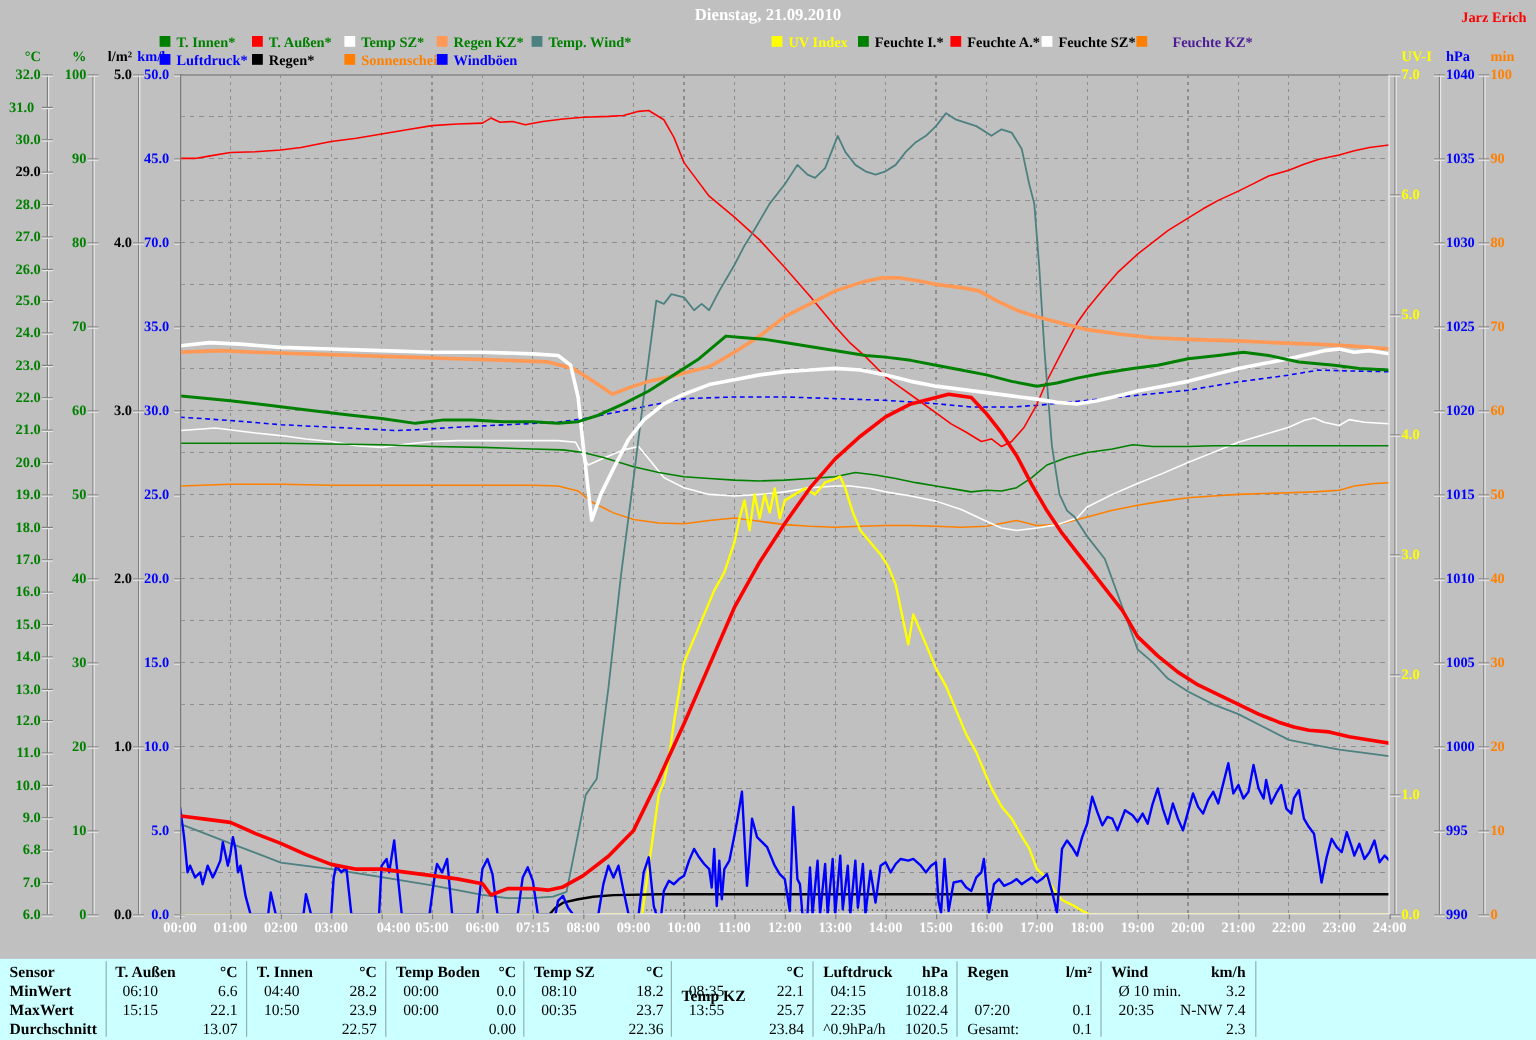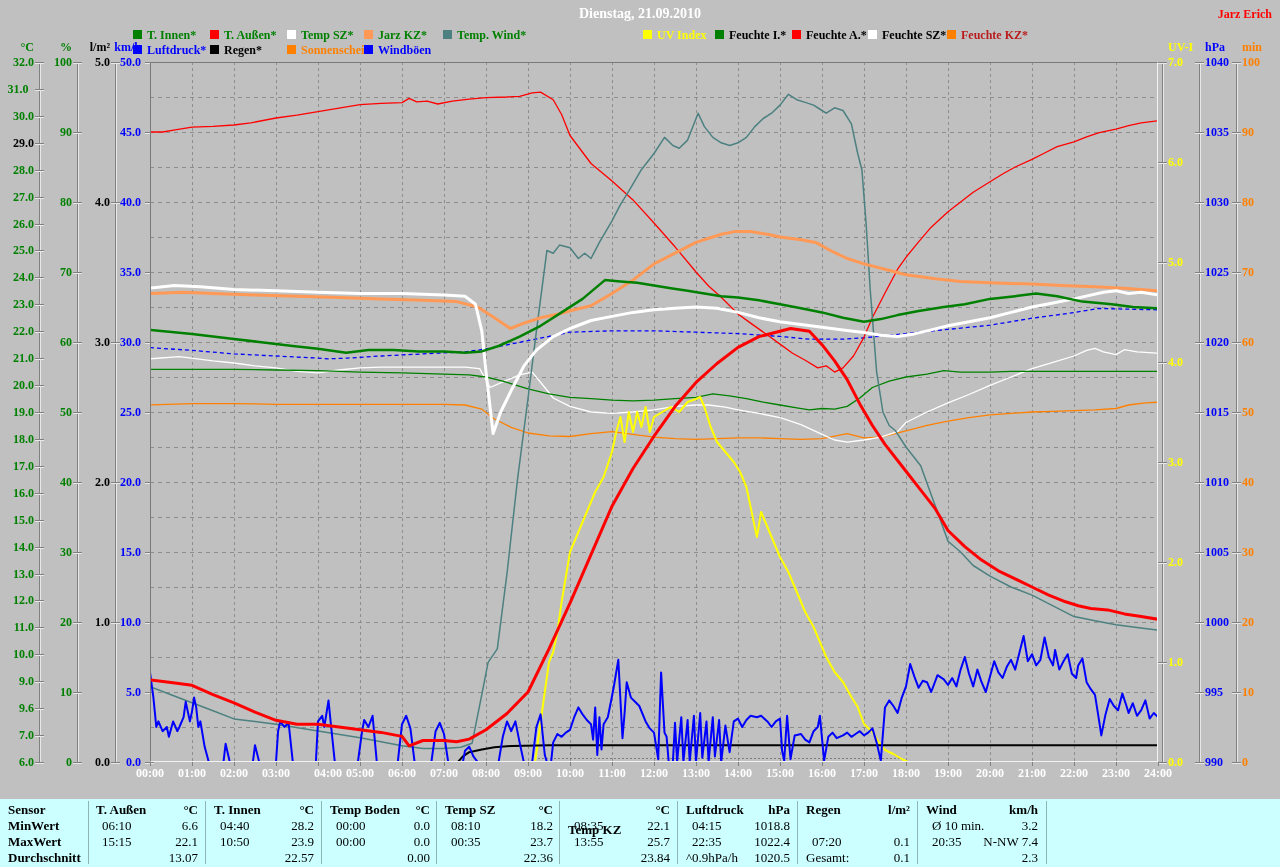--- a/index.html
+++ b/index.html
@@ -41,21 +41,21 @@
       <div class="legend-item" style="left: 210px; top: 29px;">
         <div class="legend-box" style="background: rgb(255, 0, 0);"></div>
         <div class="legend-label" style="color: rgb(0, 128, 0);">T. Außen*</div>
       </div>
       <div class="legend-item" style="left: 287px; top: 29px;">
         <div class="legend-box" style="background: rgb(255, 255, 255);"></div>
         <div class="legend-label" style="color: rgb(0, 128, 0);">Temp SZ*</div>
       </div>
       <div class="legend-item" style="left: 364px; top: 29px;">
         <div class="legend-box" style="background: rgb(255, 153, 85);"></div>
-        <div class="legend-label" style="color: rgb(0, 128, 0);">Jarz KZ*</div>
+        <div class="legend-label" style="color: rgb(0, 128, 0);">Regen KZ*</div>
       </div>
       <div class="legend-item" style="left: 443px; top: 29px;">
         <div class="legend-box" style="background: rgb(77, 128, 128);"></div>
         <div class="legend-label" style="color: rgb(0, 128, 0);">Temp. Wind*</div>
       </div>
       <div class="legend-item" style="left: 643px; top: 29px;">
         <div class="legend-box" style="background: rgb(255, 255, 0);"></div>
         <div class="legend-label" style="color: rgb(255, 255, 0);">UV Index</div>
       </div>
       <div class="legend-item" style="left: 715px; top: 29px;">
@@ -65,21 +65,21 @@
       <div class="legend-item" style="left: 792px; top: 29px;">
         <div class="legend-box" style="background: rgb(255, 0, 0);"></div>
         <div class="legend-label" style="color: rgb(0, 0, 0);">Feuchte A.*</div>
       </div>
       <div class="legend-item" style="left: 868px; top: 29px;">
         <div class="legend-box" style="background: rgb(255, 255, 255);"></div>
         <div class="legend-label" style="color: rgb(0, 0, 0);">Feuchte SZ*</div>
       </div>
       <div class="legend-item" style="left: 947px; top: 29px;">
         <div class="legend-box" style="background: rgb(255, 128, 0);"></div>
-        <div class="legend-label" style="color: #b91c1c;">Feuchte KZ*</div>
+        <div class="legend-label" style="color: #4c1d95; margin-left: 16px;">Feuchte KZ*</div>
       </div>
       <div class="legend-item" style="left: 133px; top: 44px;">
         <div class="legend-box" style="background: rgb(0, 0, 255);"></div>
         <div class="legend-label" style="color: rgb(0, 0, 255);">Luftdruck*</div>
       </div>
       <div class="legend-item" style="left: 210px; top: 44px;">
         <div class="legend-box" style="background: rgb(0, 0, 0);"></div>
         <div class="legend-label" style="color: rgb(0, 0, 0);">Regen*</div>
       </div>
       <div class="legend-item" style="left: 287px; top: 44px;">
@@ -162,21 +162,21 @@
       <div class="tickmark-hi" style="left: 35px; top: 628px; width: 9px;"></div>
       <div class="tick-label" style="left: 2px; width: 32px; top: 621px; text-align: right; color: rgb(0, 128, 0);">11.0</div>
       <div class="tickmark" style="left: 35px; top: 654px; width: 9px;"></div>
       <div class="tickmark-hi" style="left: 35px; top: 655px; width: 9px;"></div>
       <div class="tick-label" style="left: 2px; width: 32px; top: 648px; text-align: right; color: rgb(0, 128, 0);">10.0</div>
       <div class="tickmark" style="left: 35px; top: 681px; width: 9px;"></div>
       <div class="tickmark-hi" style="left: 35px; top: 682px; width: 9px;"></div>
       <div class="tick-label" style="left: 2px; width: 32px; top: 675px; text-align: right; color: rgb(0, 128, 0);">9.0</div>
       <div class="tickmark" style="left: 35px; top: 708px; width: 9px;"></div>
       <div class="tickmark-hi" style="left: 35px; top: 709px; width: 9px;"></div>
-      <div class="tick-label" style="left: 2px; width: 32px; top: 702px; text-align: right; color: rgb(0, 128, 0);">9.6</div>
+      <div class="tick-label" style="left: 2px; width: 32px; top: 702px; text-align: right; color: rgb(0, 128, 0);">6.8</div>
       <div class="tickmark" style="left: 35px; top: 735px; width: 9px;"></div>
       <div class="tickmark-hi" style="left: 35px; top: 736px; width: 9px;"></div>
       <div class="tick-label" style="left: 2px; width: 32px; top: 729px; text-align: right; color: rgb(0, 128, 0);">7.0</div>
       <div class="tickmark" style="left: 35px; top: 762px; width: 9px;"></div>
       <div class="tickmark-hi" style="left: 35px; top: 763px; width: 9px;"></div>
       <div class="tick-label" style="left: 2px; width: 32px; top: 756px; text-align: right; color: rgb(0, 128, 0);">6.0</div>
       <div class="vline" style="left: 77px; top: 62px; height: 700px;"></div>
       <div class="vline-hi" style="left: 78px; top: 62px; height: 700px;"></div>
       <div class="axis-unit" style="left: 42px; width: 30px; top: 40px; text-align: right; color: rgb(0, 128, 0);">%</div>
       <div class="tickmark" style="left: 73px; top: 62px; width: 9px;"></div>
@@ -235,21 +235,21 @@
       <div class="tick-label" style="left: 76px; width: 34px; top: 756px; text-align: right; color: rgb(0, 0, 0);">0.0</div>
       <div class="axis-unit" style="left: 105px; width: 36px; top: 40px; text-align: right; color: rgb(0, 0, 255);">km/h</div>
       <div class="tickmark" style="left: 145px; top: 62px; width: 9px;"></div>
       <div class="tickmark-hi" style="left: 145px; top: 63px; width: 9px;"></div>
       <div class="tick-label" style="left: 105px; width: 36px; top: 56px; text-align: right; color: rgb(0, 0, 255);">50.0</div>
       <div class="tickmark" style="left: 145px; top: 132px; width: 9px;"></div>
       <div class="tickmark-hi" style="left: 145px; top: 133px; width: 9px;"></div>
       <div class="tick-label" style="left: 105px; width: 36px; top: 126px; text-align: right; color: rgb(0, 0, 255);">45.0</div>
       <div class="tickmark" style="left: 145px; top: 202px; width: 9px;"></div>
       <div class="tickmark-hi" style="left: 145px; top: 203px; width: 9px;"></div>
-      <div class="tick-label" style="left: 105px; width: 36px; top: 196px; text-align: right; color: rgb(0, 0, 255);">40.0</div>
+      <div class="tick-label" style="left: 105px; width: 36px; top: 196px; text-align: right; color: rgb(0, 0, 255);">70.0</div>
       <div class="tickmark" style="left: 145px; top: 272px; width: 9px;"></div>
       <div class="tickmark-hi" style="left: 145px; top: 273px; width: 9px;"></div>
       <div class="tick-label" style="left: 105px; width: 36px; top: 266px; text-align: right; color: rgb(0, 0, 255);">35.0</div>
       <div class="tickmark" style="left: 145px; top: 342px; width: 9px;"></div>
       <div class="tickmark-hi" style="left: 145px; top: 343px; width: 9px;"></div>
       <div class="tick-label" style="left: 105px; width: 36px; top: 336px; text-align: right; color: rgb(0, 0, 255);">30.0</div>
       <div class="tickmark" style="left: 145px; top: 412px; width: 9px;"></div>
       <div class="tickmark-hi" style="left: 145px; top: 413px; width: 9px;"></div>
       <div class="tick-label" style="left: 105px; width: 36px; top: 406px; text-align: right; color: rgb(0, 0, 255);">25.0</div>
       <div class="tickmark" style="left: 145px; top: 482px; width: 9px;"></div>
@@ -435,21 +435,21 @@
       <div class="xlabel" style="left: 210px;">02:00</div>
       <div style="position: absolute; left: 234px; top: 762px; width: 1px; height: 4px; background: rgb(128, 128, 128);"></div>
       <div class="xlabel" style="left: 252px;">03:00</div>
       <div style="position: absolute; left: 276px; top: 762px; width: 1px; height: 4px; background: rgb(128, 128, 128);"></div>
       <div class="xlabel" style="left: 294px; text-align: right;">04:00</div>
       <div style="position: absolute; left: 318px; top: 762px; width: 1px; height: 4px; background: rgb(128, 128, 128);"></div>
       <div class="xlabel" style="left: 336px;">05:00</div>
       <div style="position: absolute; left: 360px; top: 762px; width: 1px; height: 4px; background: rgb(128, 128, 128);"></div>
       <div class="xlabel" style="left: 378px;">06:00</div>
       <div style="position: absolute; left: 402px; top: 762px; width: 1px; height: 4px; background: rgb(128, 128, 128);"></div>
-      <div class="xlabel" style="left: 420px;">07:00</div>
+      <div class="xlabel" style="left: 420px;">07:15</div>
       <div style="position: absolute; left: 444px; top: 762px; width: 1px; height: 4px; background: rgb(128, 128, 128);"></div>
       <div class="xlabel" style="left: 462px;">08:00</div>
       <div style="position: absolute; left: 486px; top: 762px; width: 1px; height: 4px; background: rgb(128, 128, 128);"></div>
       <div class="xlabel" style="left: 504px;">09:00</div>
       <div style="position: absolute; left: 528px; top: 762px; width: 1px; height: 4px; background: rgb(128, 128, 128);"></div>
       <div class="xlabel" style="left: 546px;">10:00</div>
       <div style="position: absolute; left: 570px; top: 762px; width: 1px; height: 4px; background: rgb(128, 128, 128);"></div>
       <div class="xlabel" style="left: 588px;">11:00</div>
       <div style="position: absolute; left: 612px; top: 762px; width: 1px; height: 4px; background: rgb(128, 128, 128);"></div>
       <div class="xlabel" style="left: 630px;">12:00</div>

